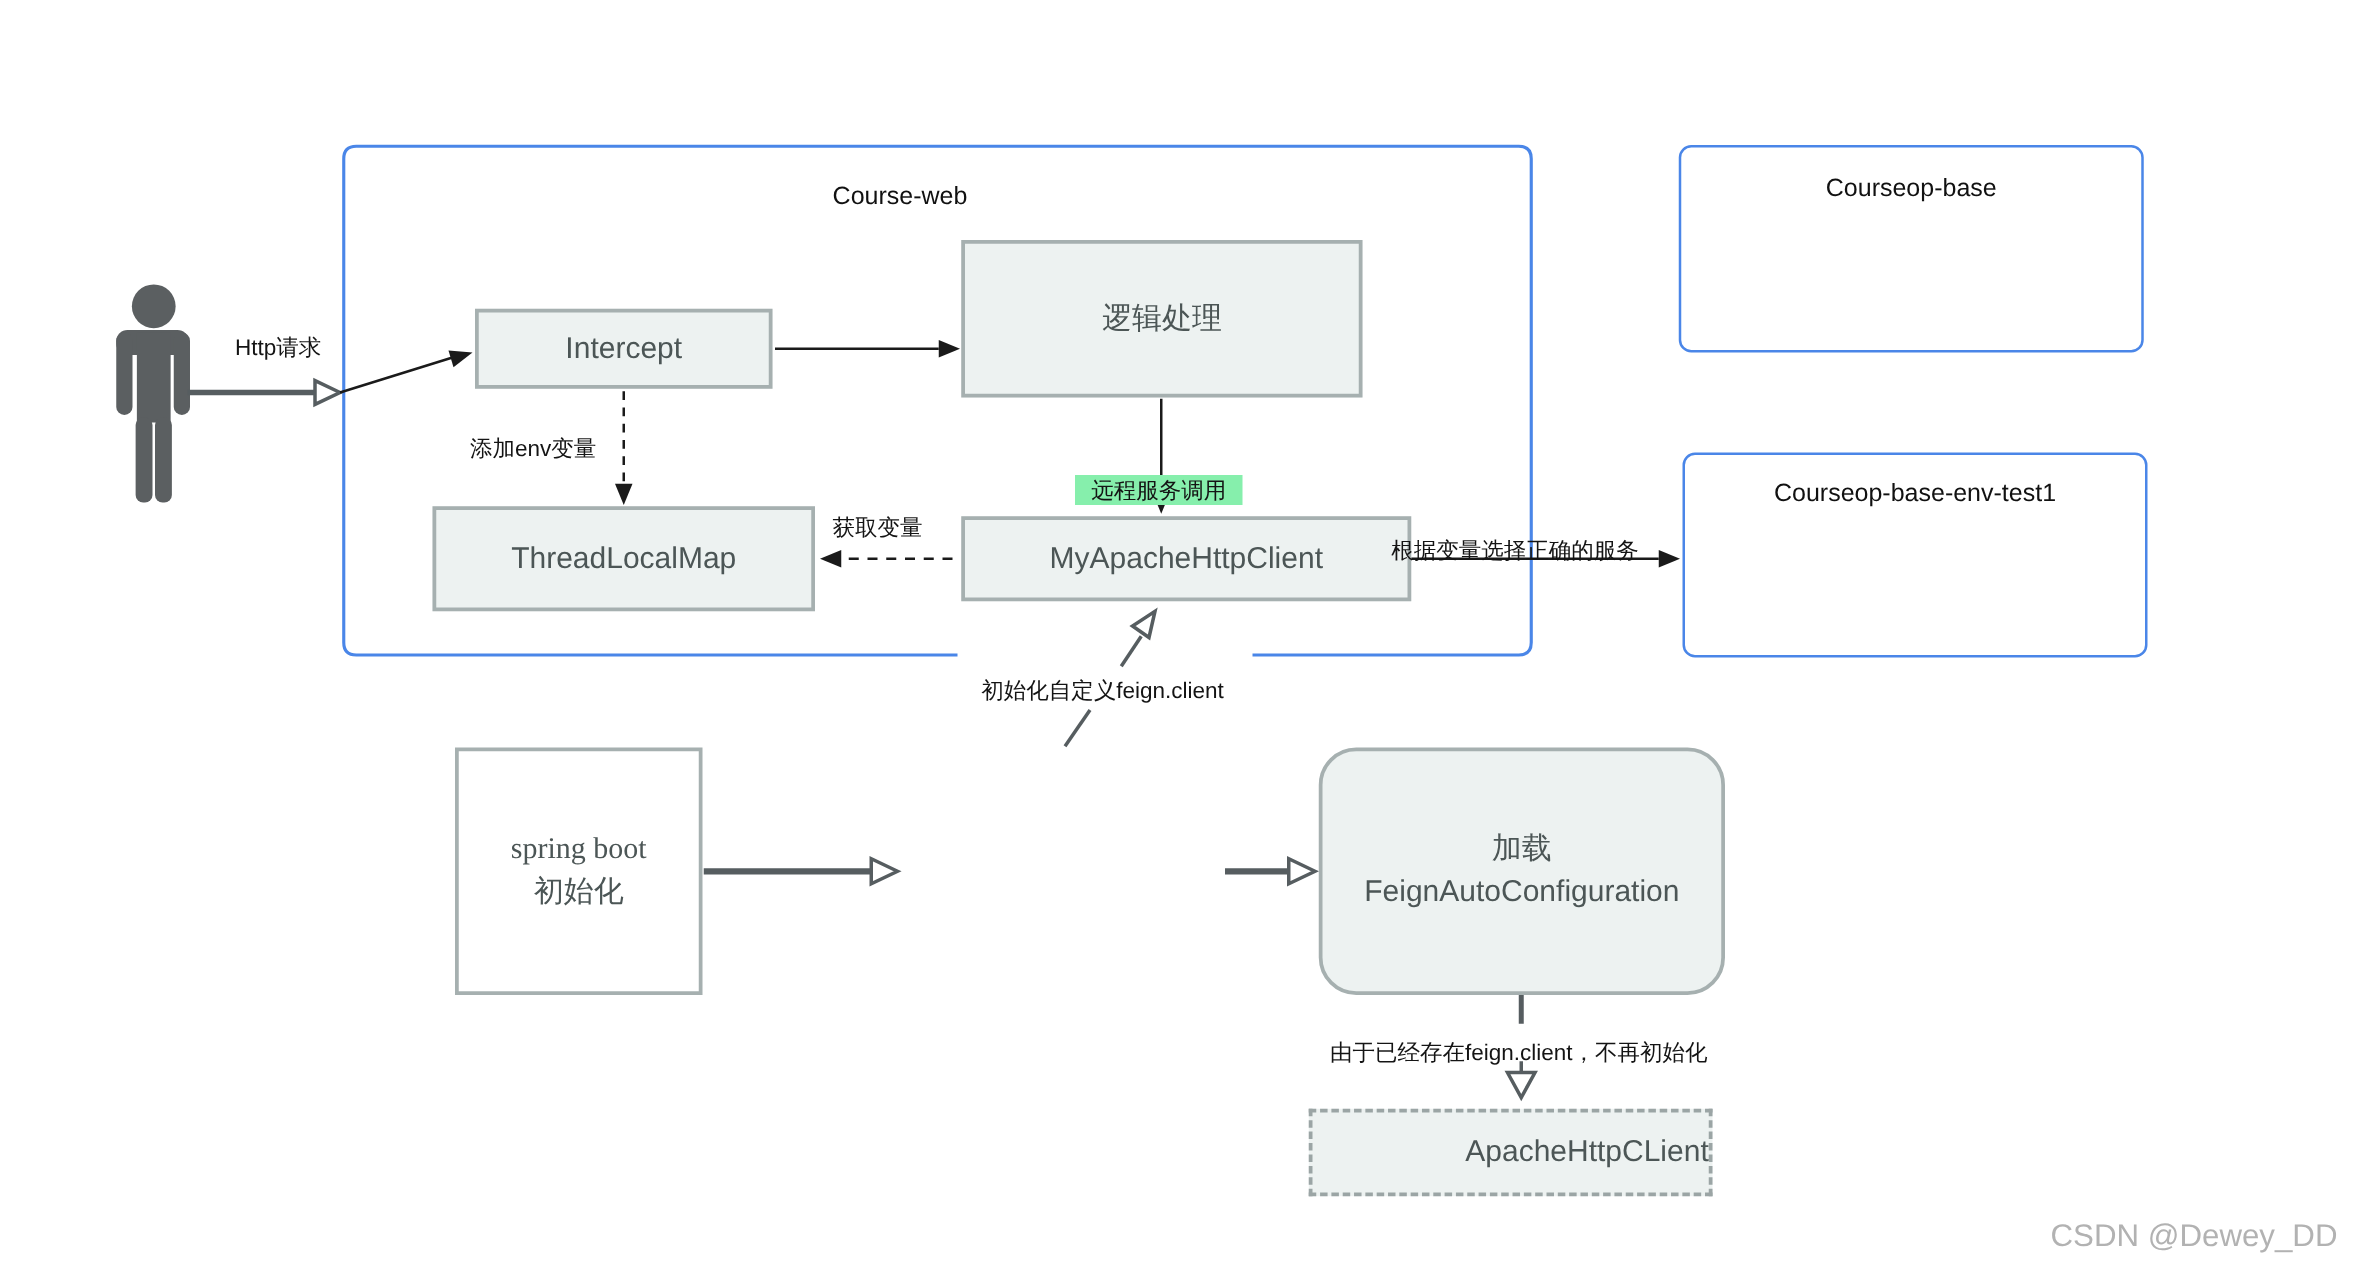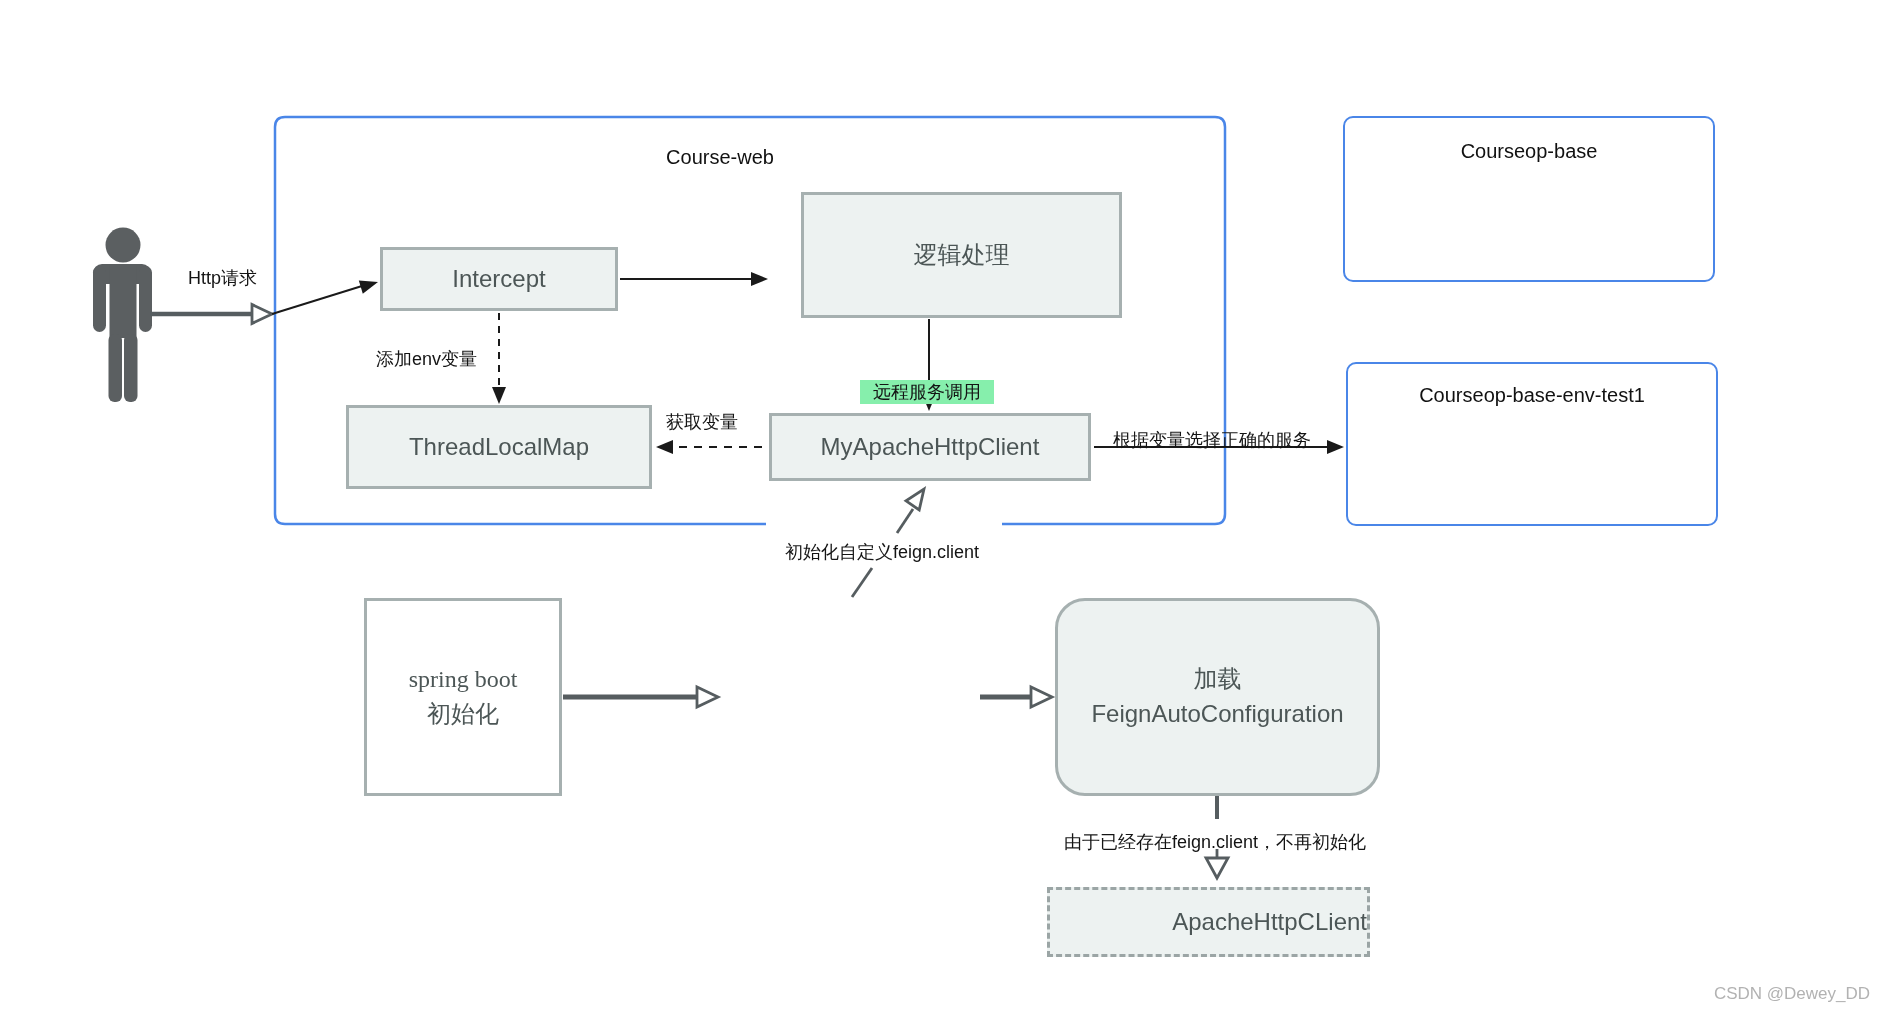--- a/index.html
+++ b/index.html
@@ -9,21 +9,21 @@
   .container-box { position:absolute; box-sizing:border-box; border:2.5px solid #4a86e8; border-radius:10px; background:transparent; z-index:2; }
   .node { position:absolute; box-sizing:border-box; background:#edf2f1; border:3px solid #a6b0b0;
           display:flex; align-items:center; justify-content:center; text-align:center;
           color:#4c5656; font-size:24px; line-height:1.45; z-index:3; }
   .node.white { background:#ffffff; }
   .node.dashed { border:3px dashed #9ba5a5;justify-content:flex-end; }
   .clabel { position:absolute; color:#111111; font-size:20px; z-index:4; text-align:center; }
   .elabel { position:absolute; color:#141414; font-size:18px; font-weight:500; white-space:nowrap; z-index:4; }
   .elabel.centered { text-align:center; }
   .elabel.masked { background:#86efac;margin-top:28px; }
-  .watermark { position:absolute; right:18px; bottom:8px; color:#b2b2b2; font-size:17px; z-index:4; }
+  .watermark { position:absolute; right:18px; bottom:8px; color:#b2b2b2; font-size:25px; z-index:4; }
 </style>
 </head>
 <body>
 
 <div class="canvas">
 
   <svg class="overlay" width="1888" height="1012" viewBox="0 0 1888 1012">
 
     <path d="M766,524 H285 Q275,524 275,514 V127 Q275,117 285,117 H1215 Q1225,117 1225,127 V514 Q1225,524 1215,524 H1002" fill="none" stroke="#4a86e8" stroke-width="2.5"></path>
 
@@ -77,29 +77,29 @@
 
   <div class="container-box" style="left:1346px;top:362px;width:372px;height:164px;"></div>
   <div class="clabel" style="left:1346px;top:384px;width:372px;">Courseop-base-env-test1</div>
 
   <div class="clabel" style="left:600px;top:146px;width:240px;">Course-web</div>
 
   <div class="node" style="left:380px;top:247px;width:238px;height:64px;">
     <span>Intercept</span>
   </div>
 
-  <div class="node" style="left:801px;top:192px;width:321px;height:126px;">
+  <div class="node" style="left:769px;top:192px;width:321px;height:126px;">
     <span>逻辑处理</span>
   </div>
 
   <div class="node" style="left:346px;top:405px;width:306px;height:84px;">
     <span>ThreadLocalMap</span>
   </div>
 
-  <div class="node" style="left:769px;top:413px;width:322px;height:68px;">
+  <div class="node" style="left:769px;top:413px;width:360px;height:68px;">
     <span>MyApacheHttpClient</span>
   </div>
 
   <div class="node white" style="left:364px;top:598px;width:198px;height:198px;font-family:Liberation Serif, serif;">
     <div>
       <span>spring boot</span><br>
       <span>初始化</span>
     </div>
   </div>
 

